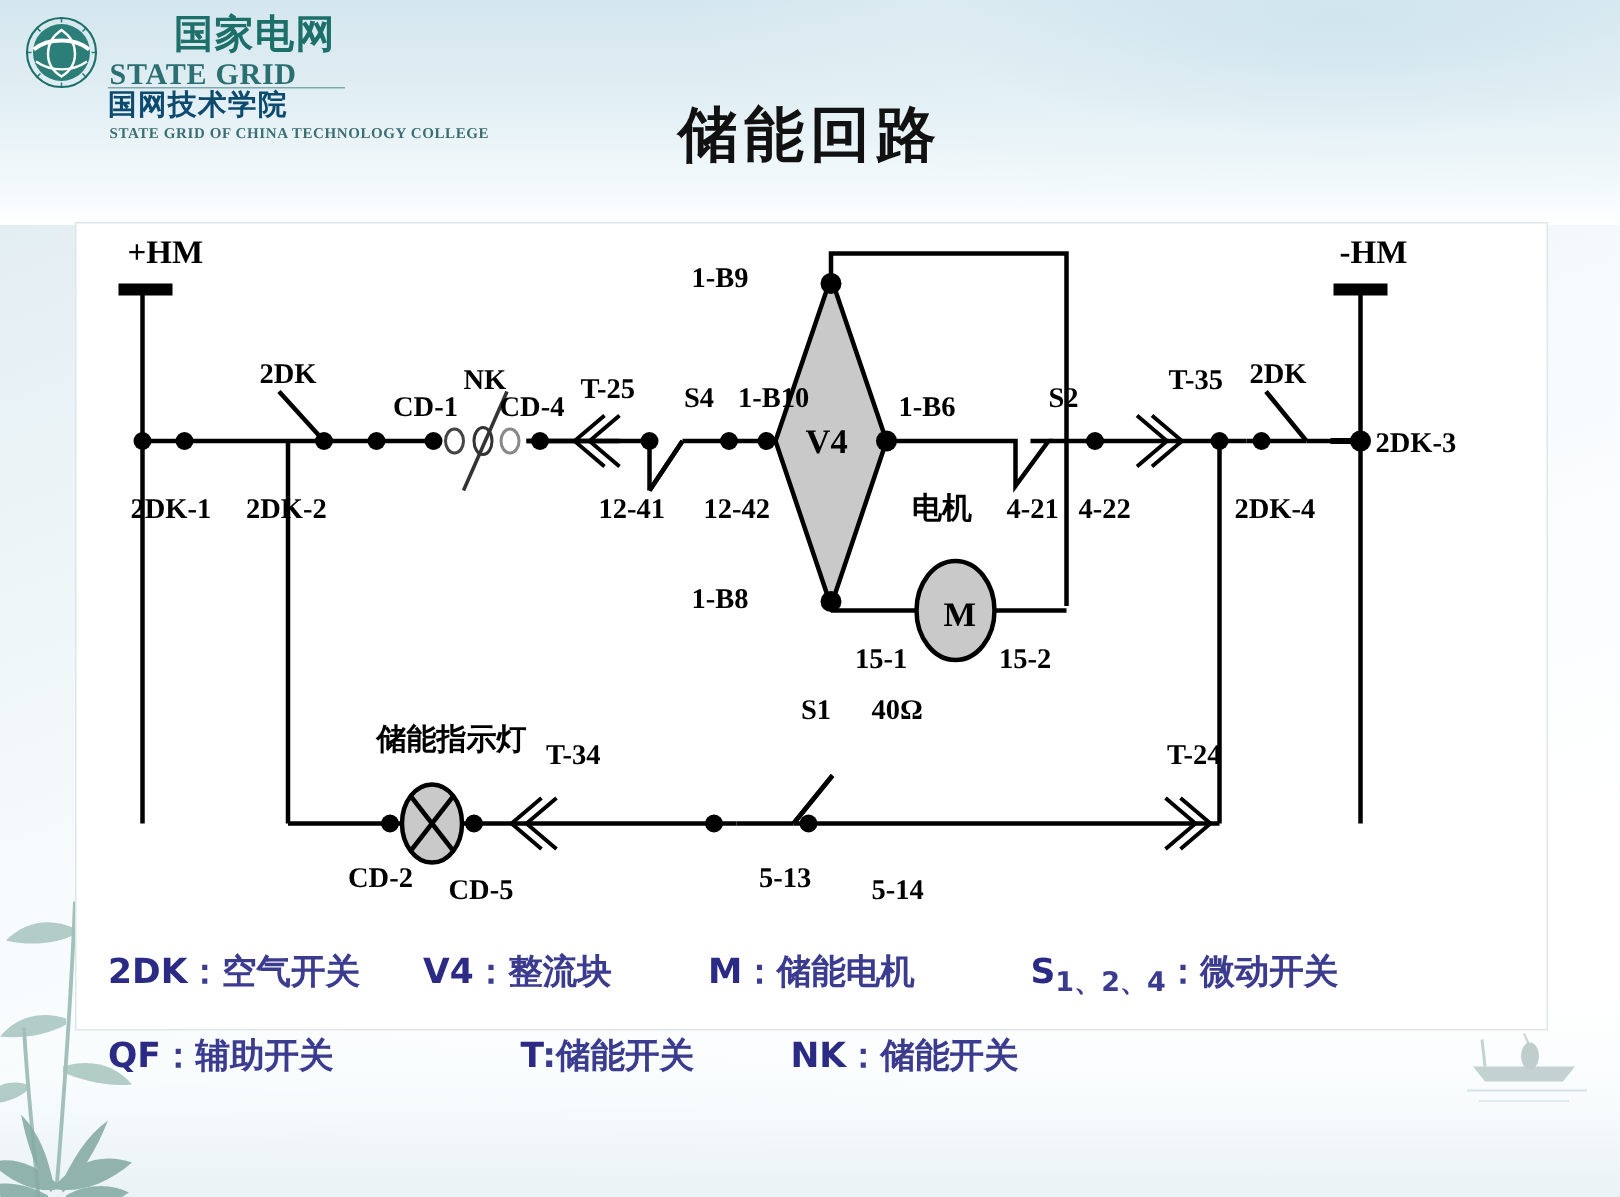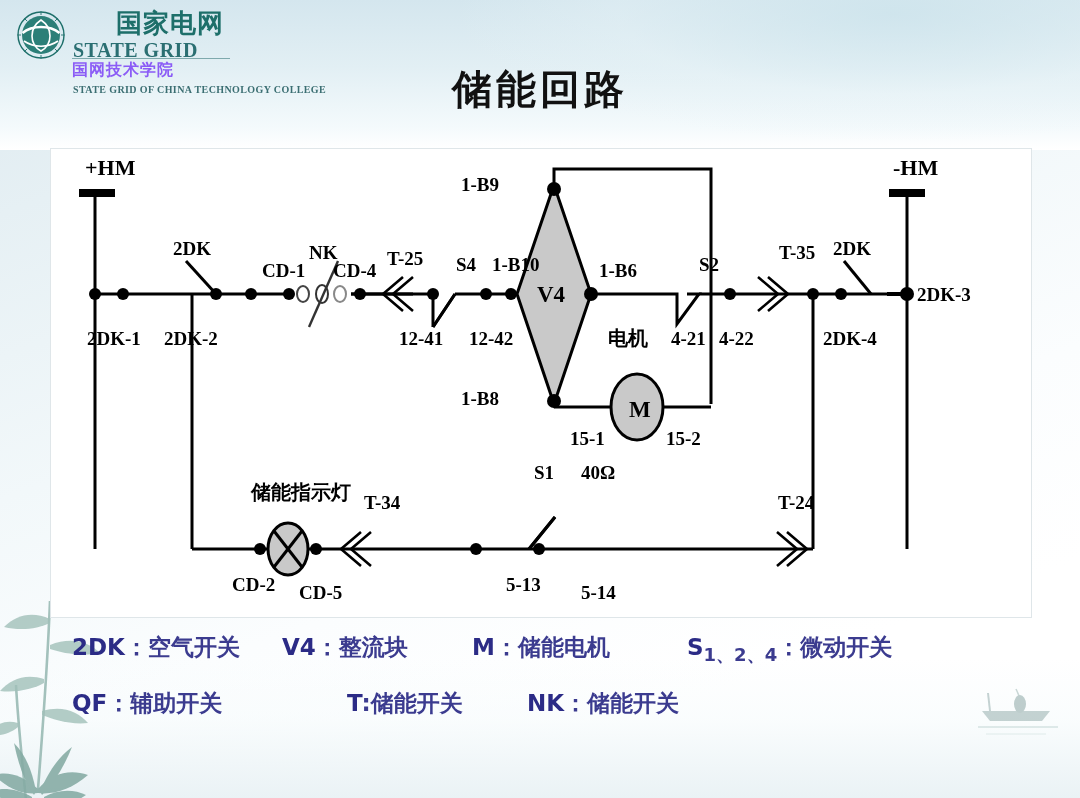--- a/index.html
+++ b/index.html
@@ -29,34 +29,34 @@
   .boat{position:absolute;right:6px;bottom:52px;width:120px;height:75px;opacity:.8;pointer-events:none;}
 
   
   .logo-block{position:absolute;left:10px;top:6px;width:225px;height:88px;}
   .logo-mark{position:absolute;left:6px;top:4px;width:50px;height:50px;}
   .logo-cn{position:absolute;left:62px;top:4px;font-size:26px;font-weight:bold;color:#1d6f6a;letter-spacing:1px;
            font-family:"DejaVu Sans","Liberation Sans",sans-serif;line-height:1;margin-left:44px;}
   .logo-en{position:absolute;left:63px;top:33px;font-size:20px;font-weight:bold;color:#2b6f72;letter-spacing:.5px;
            font-family:"Liberation Serif","DejaVu Serif",serif;}
   .logo-rule{position:absolute;left:62px;top:52px;width:158px;height:1px;background:#7fa9ad;}
-  .logo-cn2{position:absolute;left:62px;top:56px;font-size:16px;font-weight:bold;color:#8b5cf6;letter-spacing:1px;
-            font-family:Liberation Serif, serif;line-height:1;}
+  .logo-cn2{position:absolute;left:62px;top:56px;font-size:19px;font-weight:bold;color:#0c4a6e;letter-spacing:1px;
+            font-family:Liberation Mono, monospace;line-height:1;}
   .logo-en2{position:absolute;left:63px;top:78px;font-size:10px;font-weight:bold;color:#3b6e72;letter-spacing:.4px;
             font-family:"Liberation Serif","DejaVu Serif",serif;white-space:nowrap;}
 
   .slide-title{
     position:absolute;left:0;top:62px;width:1080px;text-align:center;
     font-size:40px;font-weight:bold;color:#111;letter-spacing:4px;
     font-family:"DejaVu Sans","Liberation Sans",sans-serif;
   }
 
   
   .diagram-panel{
-    position:absolute;left:50px;top:148px;width:982px;height:470px;
+    position:absolute;left:50px;top:148px;width:982px;height:539px;
     background:#fff;border:1px solid #dfe6e9;box-sizing:border-box;overflow:hidden;
   }
   .diagram-panel svg{display:block;}
   .lbl{font-family:"Liberation Serif","DejaVu Serif",serif;font-weight:bold;fill:#000;}
 
   
   .legend{position:absolute;left:72px;top:632px;width:940px;}
   .legend-row{display:flex;align-items:baseline;height:56px;white-space:nowrap;}
   .legend-item{font-size:23px;font-weight:bold;color:#3b3b8f;
                font-family:"DejaVu Sans","Liberation Sans",sans-serif;}

